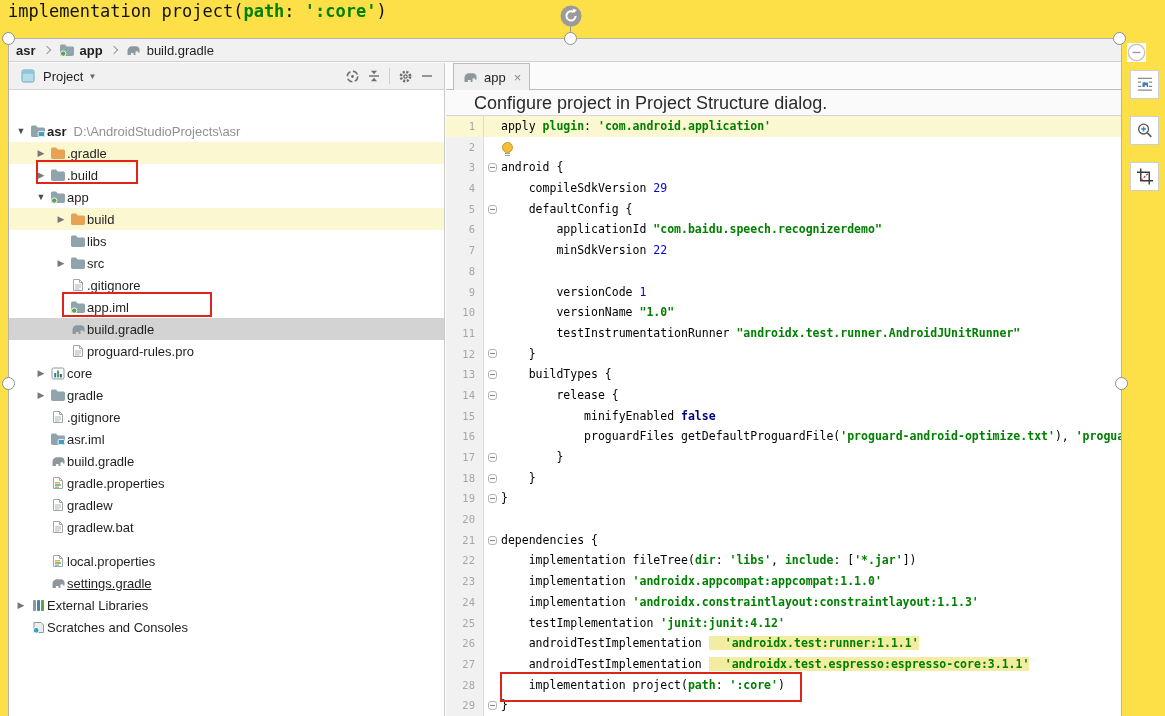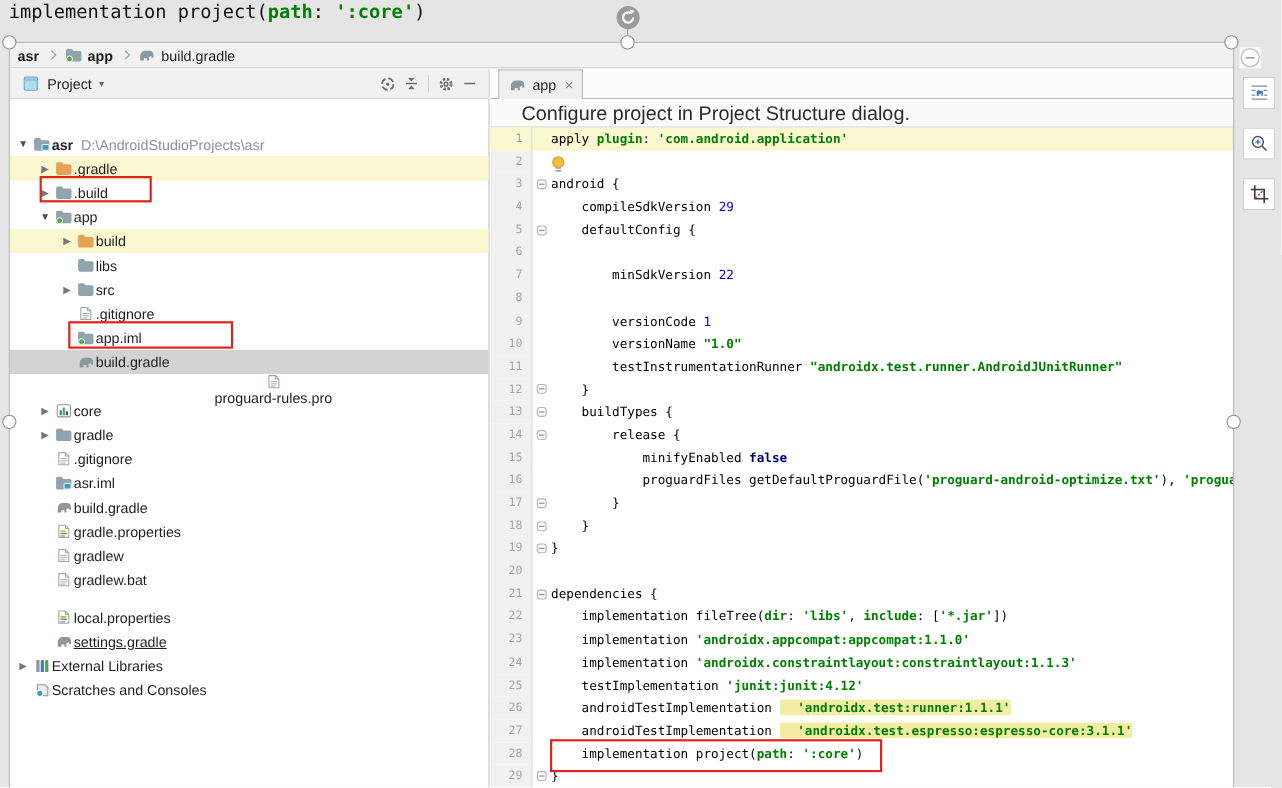--- a/index.html
+++ b/index.html
@@ -1,18 +1,18 @@
 <!DOCTYPE html>
 <html><head>
 <meta charset="utf-8">
 <style>
   * { margin:0; padding:0; box-sizing:border-box; }
   html,body { width:1165px; height:716px; overflow:hidden; background:#fff;
               font-family:"Liberation Sans", sans-serif; }
-  .page { position:relative; width:1165px; height:716px; background:#e5e5e5; }
+  .page { position:relative; width:1165px; height:716px; background:#fde047; }
 
   
   .topline { position:absolute; left:8px; top:0; height:23px; line-height:23px;
              font-family:"DejaVu Sans Mono", monospace; font-size:17px; color:#111; white-space:pre; }
 
   
   .rotate-btn { position:absolute; left:560px; top:5px; width:22px; height:22px; cursor:grab; }
   .rotate-stem { position:absolute; left:570px; top:26px; width:1px; height:12px; background:#9b9b9b; }
 
   
@@ -281,21 +281,21 @@
           </div>
           <div class="tree-row selected" style="padding-left: 44px;">
             <span class="tri"></span>
             <span class="ic">
               <svg width="15" height="12" viewBox="0 0 15 12">
                 <path d="M1.5 11V7.2C1.5 4 3.6 2.2 6.6 2.2h3.2c2.3 0 3.6 1.4 3.7 3.4l.1 2.9h-1.8l-.2-2c-.3.7-1 1.1-1.8 1.1h-.3V11H7.6V8.9H4.9V11z" fill="#8d979e"></path>
               </svg>
             </span>
             <span class="tlabel">build.gradle</span>
           </div>
-          <div class="tree-row" style="padding-left: 44px; flex-direction: column;">
+          <div class="tree-row" style="padding-left: 44px;">
             <span class="tri"></span>
             <span class="ic">
               <svg width="12" height="14" viewBox="0 0 12 14">
                 <path d="M1.5 1.5h6l3 3v8h-9z" fill="#fff" stroke="#9fa8ad"></path>
                 <path d="M7.5 1.5v3h3" fill="none" stroke="#9fa8ad"></path>
                 <path d="M3 7h6M3 9h6M3 11h4.5" stroke="#9fa8ad" stroke-width="0.9"></path>
               </svg>
             </span>
             <span class="tlabel">proguard-rules.pro</span>
           </div>
@@ -470,20 +470,21 @@
           <div class="code-row">
             <span class="ln">5</span>
             <span class="fold">
               <span class="pill"></span>
             </span>
             <pre><span>    defaultConfig {</span></pre>
           </div>
           <div class="code-row">
             <span class="ln">6</span>
             <span class="fold"></span>
+            <pre><span>        applicationId </span><span class="c-str">"com.baidu.speech.recognizerdemo"</span></pre>
           </div>
           <div class="code-row">
             <span class="ln">7</span>
             <span class="fold"></span>
             <pre><span>        minSdkVersion </span><span class="c-num">22</span></pre>
           </div>
           <div class="code-row">
             <span class="ln">8</span>
             <span class="fold"></span>
           </div>

